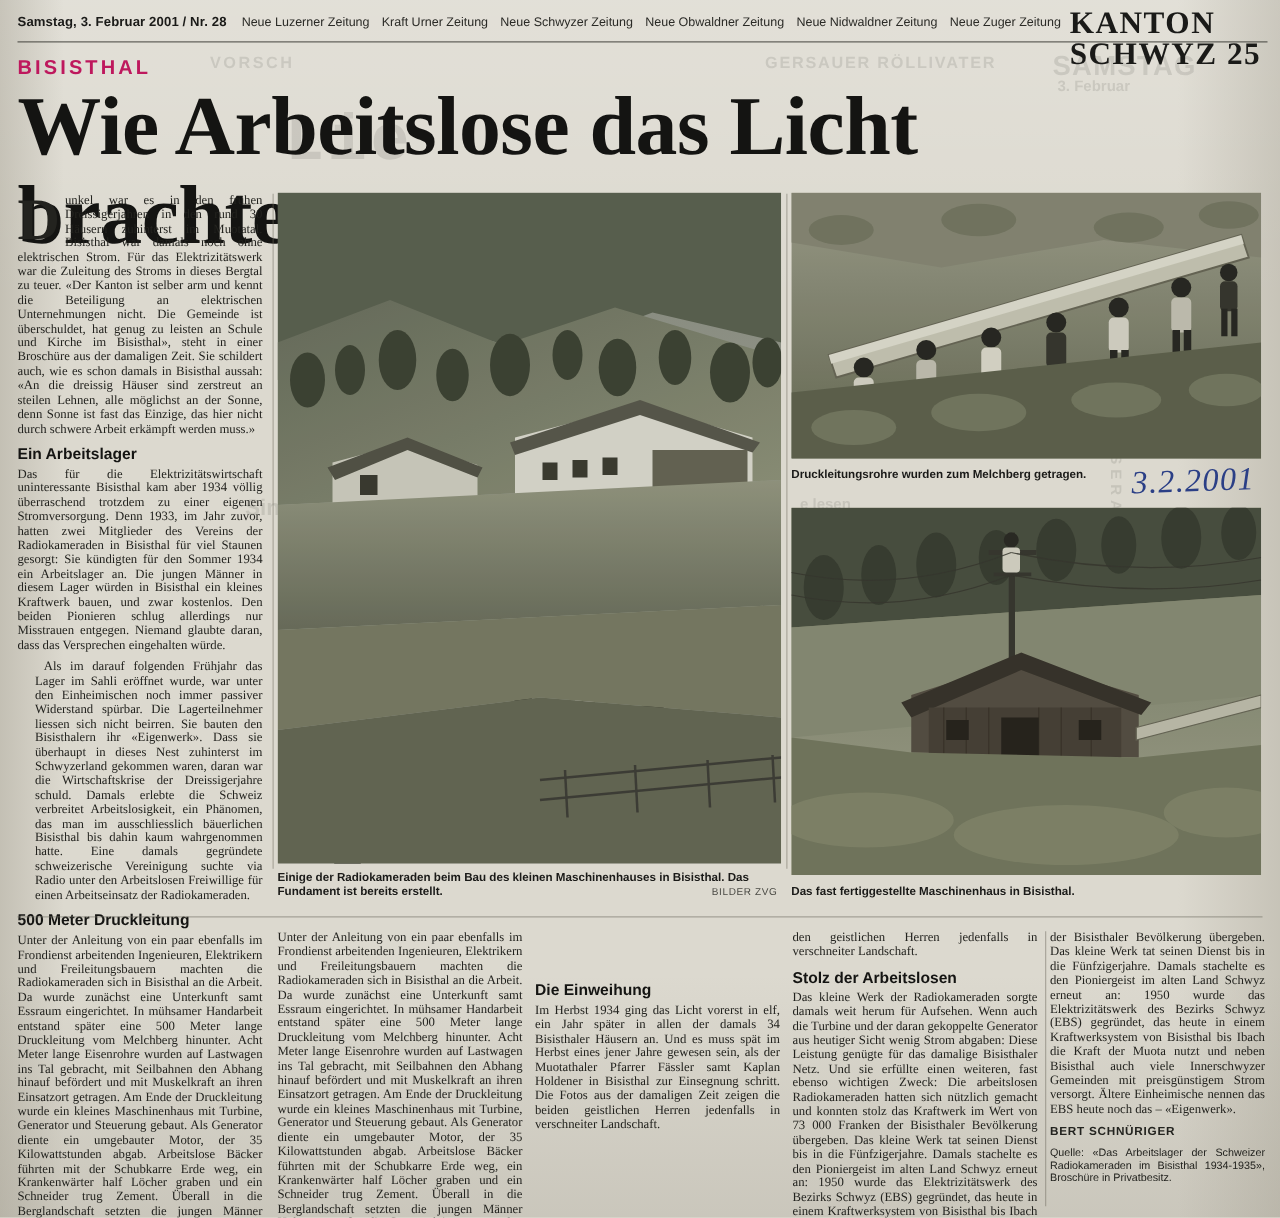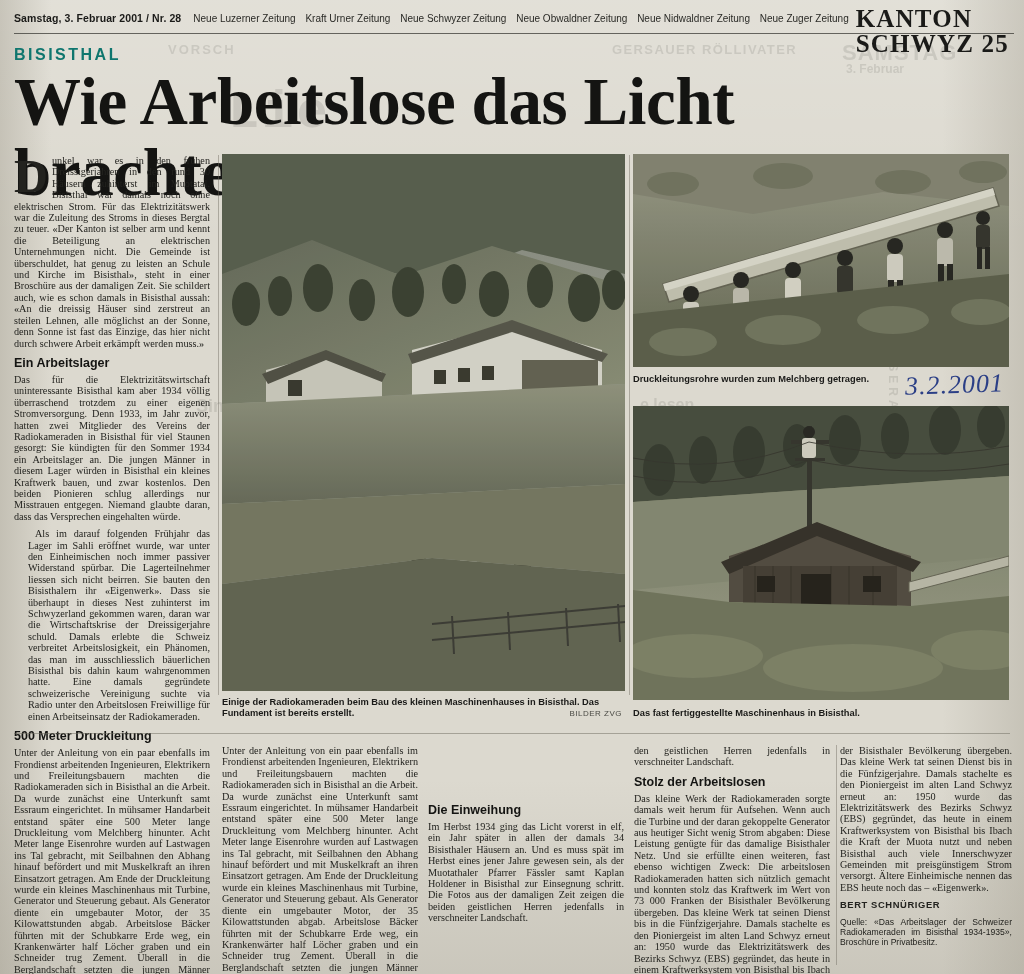--- a/index.html
+++ b/index.html
@@ -36,40 +36,40 @@
     font-family:"Liberation Serif",serif;
     font-weight:bold;font-size:25px;letter-spacing:1.2px;line-height:1;
     margin-top:-6px;
   }
   .mast-rule{position:absolute;left:14px;right:10px;top:33px;height:1px;background:#3a3a34;opacity:.75;}
 
   
   .kicker{
     position:absolute;left:14px;top:46px;
     font-family:"Liberation Sans",sans-serif;
-    font-weight:bold;font-size:16px;letter-spacing:2.5px;color:#0f766e;
+    font-weight:bold;font-size:16px;letter-spacing:2.5px;color:#be185d;
   }
   .headline{
     position:absolute;left:14px;top:66px;right:20px;
     font-family:"Liberation Serif",serif;
     font-size:67px;font-weight:bold;line-height:1.06;letter-spacing:-.4px;
     color:#141412;
   }
   
   .ghost{
     position:absolute;color:rgba(90,88,78,.16);font-weight:bold;
     font-family:Liberation Mono, monospace;pointer-events:none;user-select:none;
   }
   .ghost-1{left:168px;top:42px;font-size:13px;letter-spacing:2px;font-family:"Liberation Sans",sans-serif;}
   .ghost-2{left:612px;top:42px;font-size:13px;letter-spacing:1.4px;font-family:"Liberation Sans",sans-serif;}
   .ghost-3{left:842px;top:40px;font-size:22px;letter-spacing:1px;font-family:"Liberation Sans",sans-serif;}
   .ghost-4{left:846px;top:62px;font-size:12px;font-family:"Liberation Sans",sans-serif;}
   .ghost-5{left:228px;top:84px;font-size:52px;letter-spacing:3px;}
   .ghost-6{left:196px;top:396px;font-size:18px;font-family:"Liberation Sans",sans-serif;}
-  .ghost-7{left:640px;top:396px;font-size:16px;font-family:"Liberation Sans",sans-serif;}
+  .ghost-7{left:640px;top:396px;font-size:12px;font-family:"Liberation Sans",sans-serif;}
   .ghost-8{left:900px;top:330px;font-size:12px;letter-spacing:4px;font-family:"Liberation Sans",sans-serif;transform:rotate(90deg);transform-origin:left top;}
   .ghost-9{left:900px;top:560px;font-size:12px;letter-spacing:4px;font-family:"Liberation Sans",sans-serif;transform:rotate(90deg);transform-origin:left top;}
 
   
   .col{position:absolute;font-size:10.2px;line-height:11.4px;text-align:justify;color:#23231f;}
   .col p{margin:0 0 6px 0;text-indent:0;}
   .col p + p{text-indent:7px;margin-left:14px;}
   .subhead{
     font-family:"Liberation Sans",sans-serif;
     font-weight:bold;font-size:12.5px;line-height:14px;margin:7px 0 4px 0;color:#141412;
@@ -417,21 +417,21 @@
   </div>
   <div class="cap" style="left:633px;top:708px;width:300px;">Das fast fertiggestellte Maschinenhaus in Bisisthal.</div>
 
   <div class="rule-h" style="left:14px;right:0;width:996px;top:733px;"></div>
 
   <div class="col" style="left:222px;top:745px;width:196px;">
     <p style="text-indent:0">Unter der Anleitung von ein paar ebenfalls im Frondienst arbeitenden Ingenieuren, Elektrikern und Freileitungsbauern machten die Radiokameraden sich in Bisisthal an die Arbeit. Da wurde zunächst eine Unterkunft samt Essraum eingerichtet. In mühsamer Handarbeit entstand später eine 500 Meter lange Druckleitung vom Melchberg hinunter. Acht Meter lange Eisenrohre wurden auf Lastwagen ins Tal gebracht, mit Seilbahnen den Abhang hinauf befördert und mit Muskelkraft an ihren Einsatzort getragen. Am Ende der Druckleitung wurde ein kleines Maschinenhaus mit Turbine, Generator und Steuerung gebaut. Als Generator diente ein umgebauter Motor, der 35 Kilowattstunden abgab. Arbeitslose Bäcker führten mit der Schubkarre Erde weg, ein Krankenwärter half Löcher graben und ein Schneider trug Zement. Überall in die Berglandschaft setzten die jungen Männer Holzstangen für die Stromzuleitungen zu den Häusern. Und dies alles zu einem Taglohn von nur gerade einem Franken.</p>
   </div>
 
   <div class="col" style="left:428px;top:745px;width:196px;">
-    <div class="subhead" style="margin-top:58px;">Die Einweihung</div>
+    <div class="subhead" style="margin-top:40px;">Die Einweihung</div>
     <p style="text-indent:0">Im Herbst 1934 ging das Licht vorerst in elf, ein Jahr später in allen der damals 34 Bisisthaler Häusern an. Und es muss spät im Herbst eines jener Jahre gewesen sein, als der Muotathaler Pfarrer Fässler samt Kaplan Holdener in Bisisthal zur Einsegnung schritt. Die Fotos aus der damaligen Zeit zeigen die beiden geistlichen Herren jedenfalls in verschneiter Landschaft.</p>
   </div>
 
   <div class="col" style="left:634px;top:745px;width:196px;">
     <p style="text-indent:0">den geistlichen Herren jedenfalls in verschneiter Landschaft.</p>
     <div class="subhead">Stolz der Arbeitslosen</div>
     <p style="text-indent:0">Das kleine Werk der Radiokameraden sorgte damals weit herum für Aufsehen. Wenn auch die Turbine und der daran gekoppelte Generator aus heutiger Sicht wenig Strom abgaben: Diese Leistung genügte für das damalige Bisisthaler Netz. Und sie erfüllte einen weiteren, fast ebenso wichtigen Zweck: Die arbeitslosen Radiokameraden hatten sich nützlich gemacht und konnten stolz das Kraftwerk im Wert von 73 000 Franken der Bisisthaler Bevölkerung übergeben. Das kleine Werk tat seinen Dienst bis in die Fünfzigerjahre. Damals stachelte es den Pioniergeist im alten Land Schwyz erneut an: 1950 wurde das Elektrizitätswerk des Bezirks Schwyz (EBS) gegründet, das heute in einem Kraftwerksystem von Bisisthal bis Ibach die Kraft der Muota nutzt und neben Bisisthal auch viele Innerschwyzer Gemeinden mit preisgünstigem Strom versorgt. Ältere Einheimische nennen das EBS heute noch das – «Eigenwerk».</p>
   </div>
 
   <div class="col" style="left:840px;top:745px;width:172px;">

